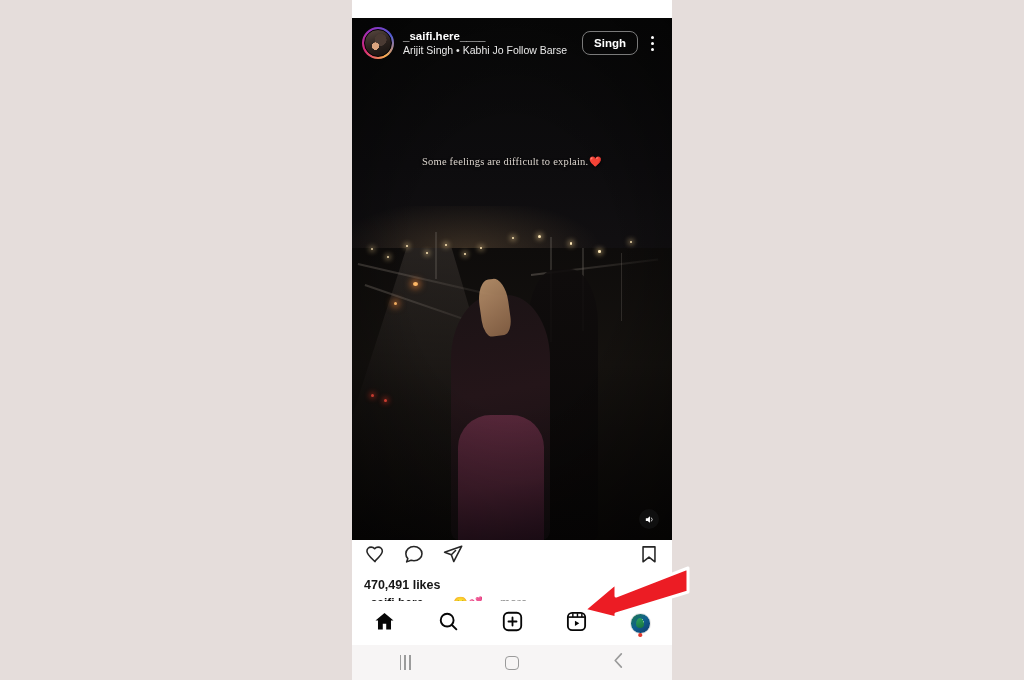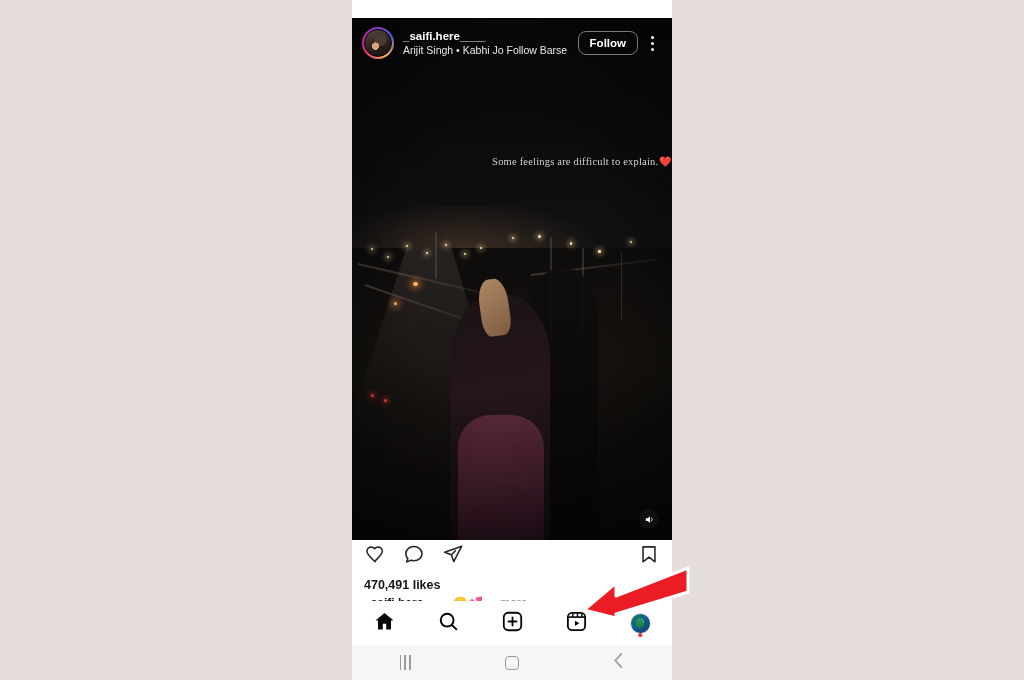--- a/index.html
+++ b/index.html
@@ -117,21 +117,21 @@
     background:linear-gradient(180deg,#0f0c0c 0%,#080606 100%);
     border-radius:40% 40% 6% 6% / 20% 20% 3% 3%; opacity:.9;
   }
   .vignette {
     position:absolute; inset:0;
     background:radial-gradient(ellipse 85% 70% at 50% 48%, transparent 38%, rgba(0,0,0,.62) 100%);
   }
 
   .caption-overlay {
     position:absolute; left:0; top:138px; width:100%;
-    text-align:right; z-index:5;
+    text-align:center; z-index:5;
     font-family:"Liberation Serif", serif;
     font-size:10.5px; color:#ddd6cf; letter-spacing:.2px;
     text-shadow:0 1px 3px rgba(0,0,0,.85);
   }
   .caption-overlay .emoji { font-size:10px; margin-left:1px; }
 
   .sound-btn {
     position:absolute; right:13px; bottom:11px; width:20px; height:20px;
     border-radius:50%; background:rgba(20,20,20,.72);
     display:flex; align-items:center; justify-content:center; z-index:5;
@@ -243,21 +243,21 @@
       </div>
 
       <div class="post-header">
         <div class="avatar-ring">
           <div class="avatar-inner"></div>
         </div>
         <div class="header-text">
           <div class="uname">_saifi.here____</div>
           <div class="audio">Arijit Singh • Kabhi Jo Follow Barse</div>
         </div>
-        <div class="follow-btn">Follow</div>
+        <div class="follow-btn">Singh</div>
         <div class="kebab">
           <i></i>
             <i></i>
             <i></i>
         </div>
       </div>
 
       <div class="caption-overlay">
         <span>Some feelings are difficult to explain.</span><span class="emoji">❤️</span>
       </div>

